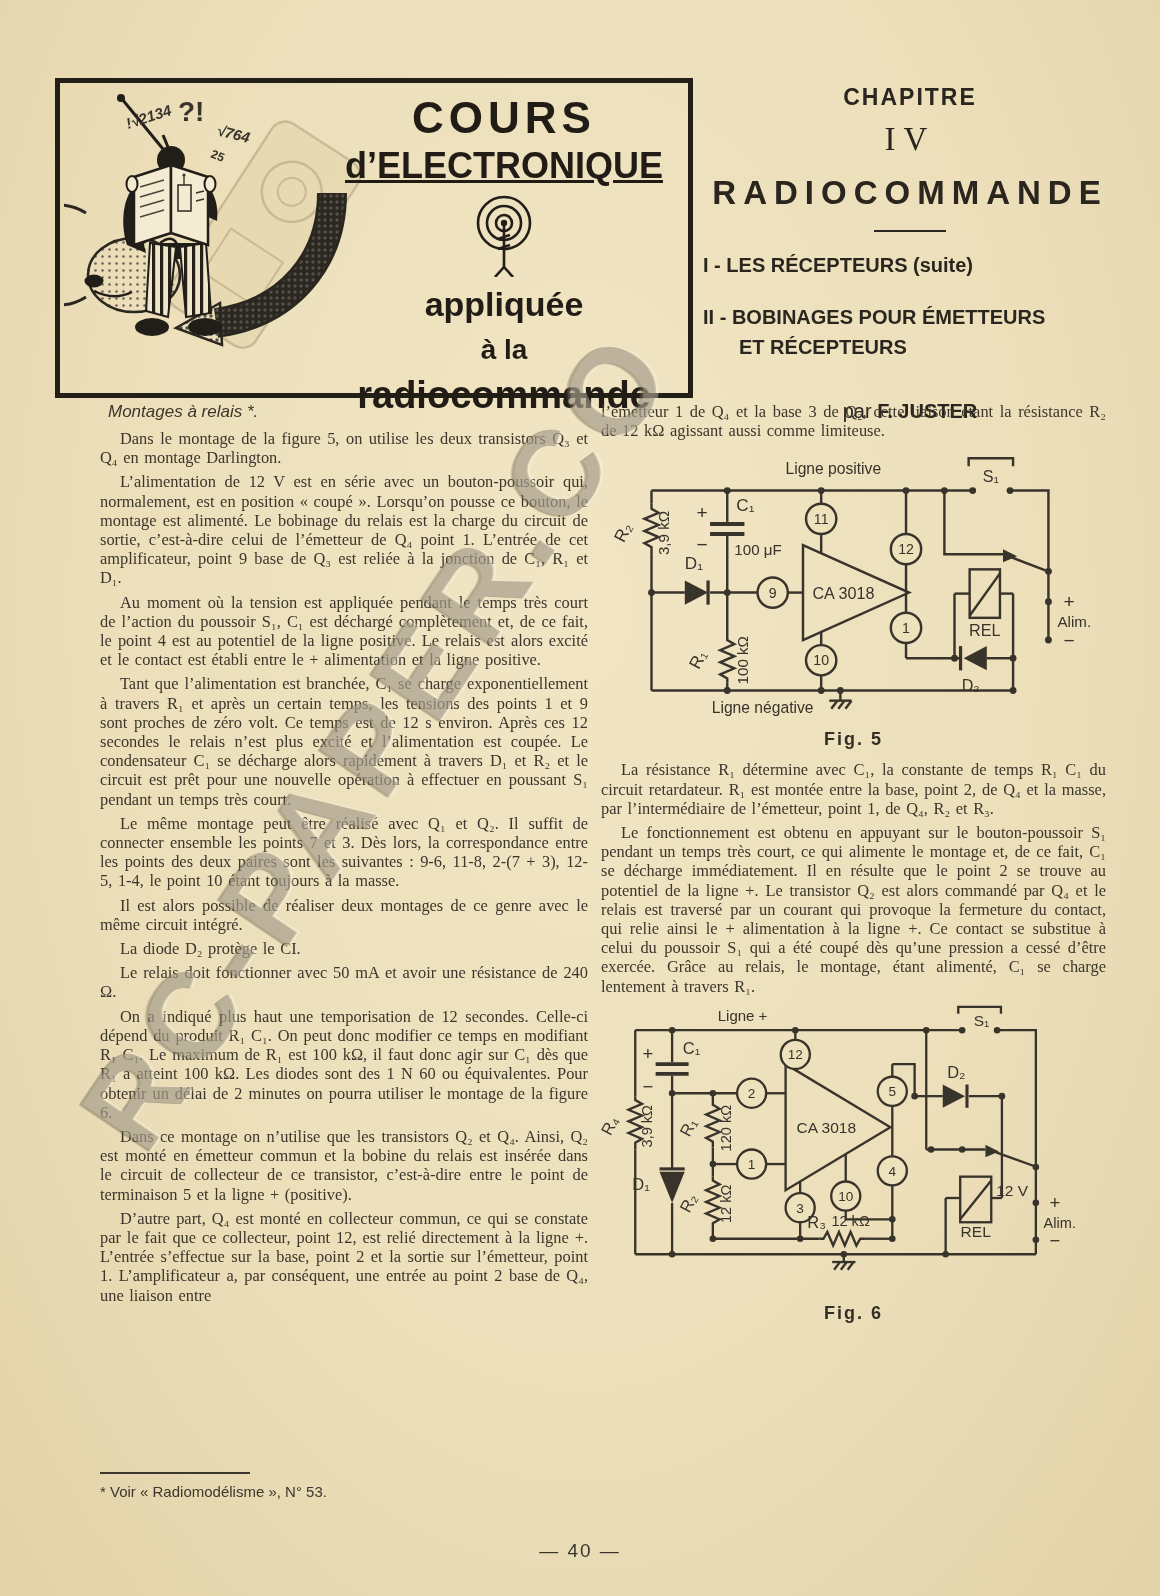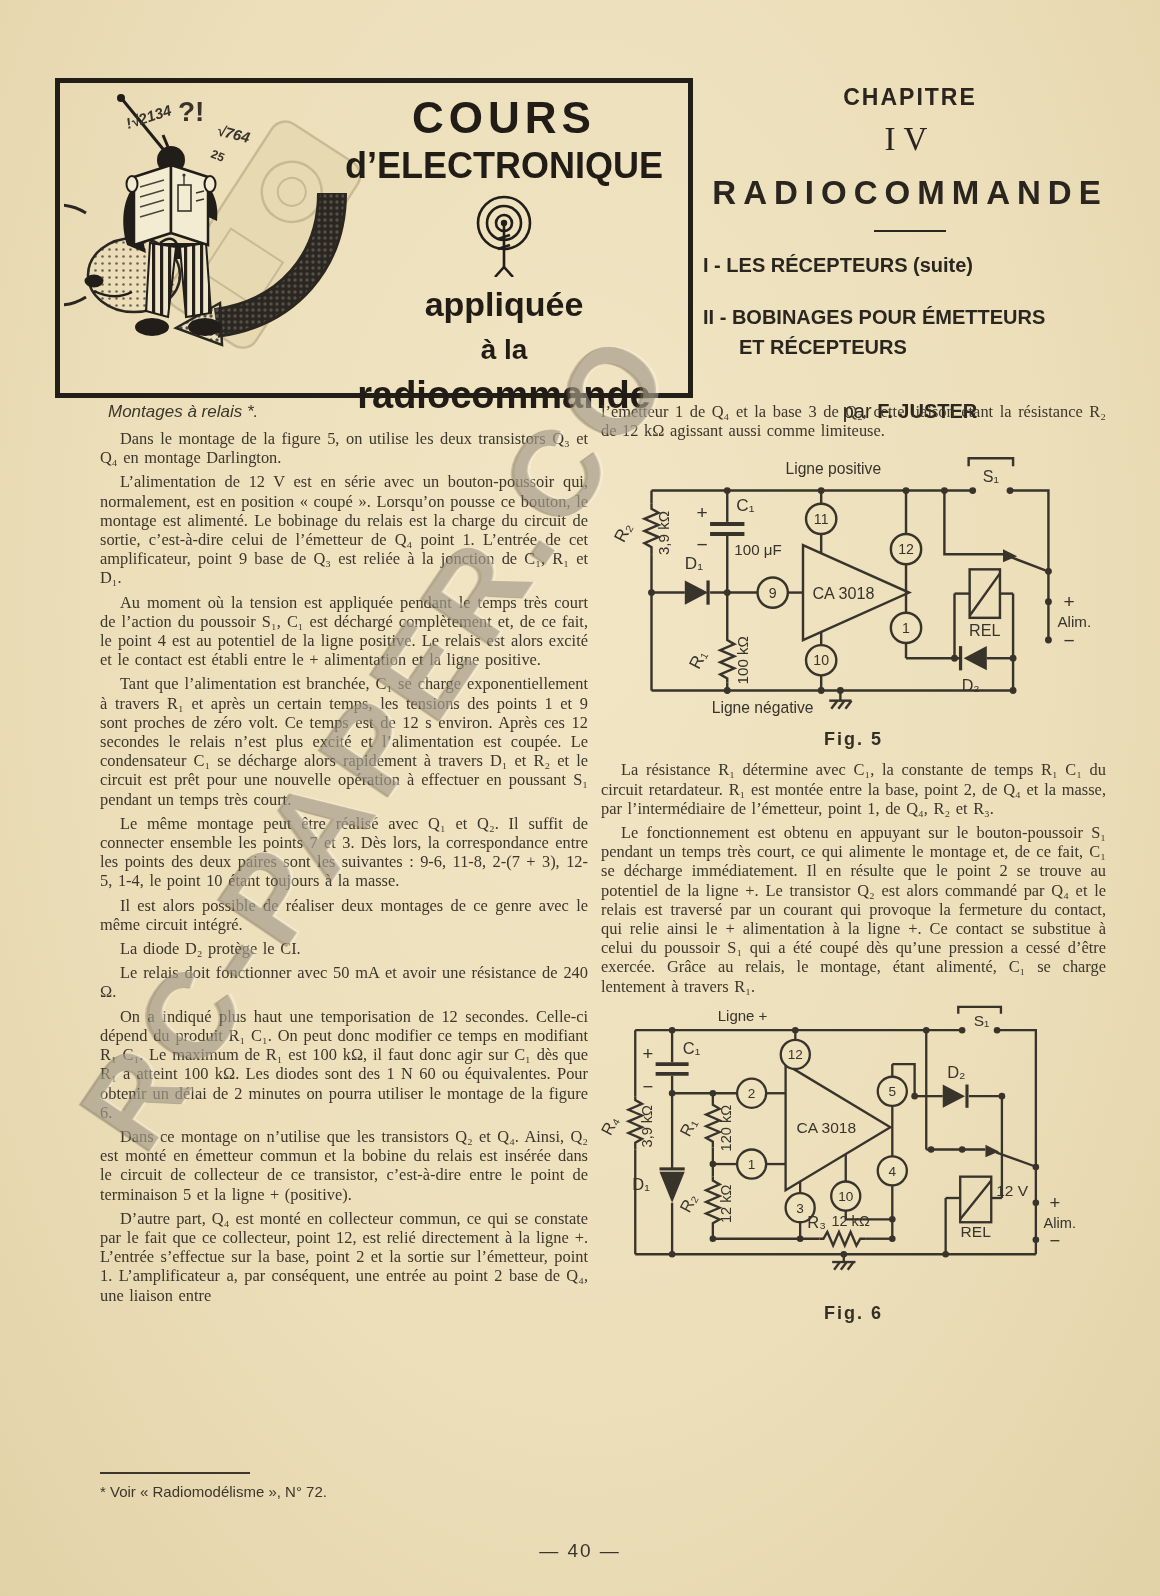--- a/index.html
+++ b/index.html
@@ -10,21 +10,21 @@
         background:
           radial-gradient(ellipse at 50% 38%, #f1e5c4 0%, #ecdfba 55%, #e2d2a8 100%);
         color:#3c362c;}
   
   #logo-box{position:absolute;left:55px;top:78px;width:628px;height:310px;
             border:5px solid #221e18;background:transparent;}
   #logo-art{position:absolute;left:4px;top:2px;}
   #logo-text{position:absolute;right:14px;top:10px;width:340px;text-align:center;
              color:#211d16;}
   .logo-l1{font-size:44px;font-weight:bold;letter-spacing:5px;}
-  .logo-l2{font-size:36px;font-weight:bold;letter-spacing:0px;margin-top:2px;}
+  .logo-l2{font-size:36px;font-weight:bold;letter-spacing:0px;margin-top:2px;text-decoration:underline;}
   .logo-l3{font-size:34px;font-weight:bold;margin-top:8px;}
   .logo-l4{font-size:28px;font-weight:bold;margin-top:10px;}
   .logo-l5{font-size:38px;font-weight:bold;margin-top:8px;}
   #radio-icon{margin:6px auto 0;display:block;}
   
   #chapter-head{position:absolute;left:703px;top:84px;width:414px;text-align:center;color:#2a261f;}
   .chap-label{font-size:23px;font-weight:bold;letter-spacing:2px;}
   .chap-num{font-family:"Liberation Serif",serif;font-size:33px;letter-spacing:8px;margin-top:10px;}
   .chap-title{font-size:33px;font-weight:bold;letter-spacing:7px;margin-top:16px;white-space:nowrap;}
   .chap-rule{width:72px;height:2px;background:#2a261f;margin:18px auto 0;}
@@ -464,18 +464,18 @@
           <text x="456" y="231">Alim.</text>
           <text x="462" y="250" font-size="19">−</text>
         </g>
       </svg>
       <div class="fig-caption">Fig. 6</div>
     </div>
   </div>
 
   <div id="footnote">
     <div class="rule"></div>
-    <div>* Voir « Radiomodélisme », N° 72.</div>
+    <div>* Voir « Radiomodélisme », N° 53.</div>
   </div>
 
   <div id="page-number">— 40 —</div>
 
 </div>
 
 </body></html>

